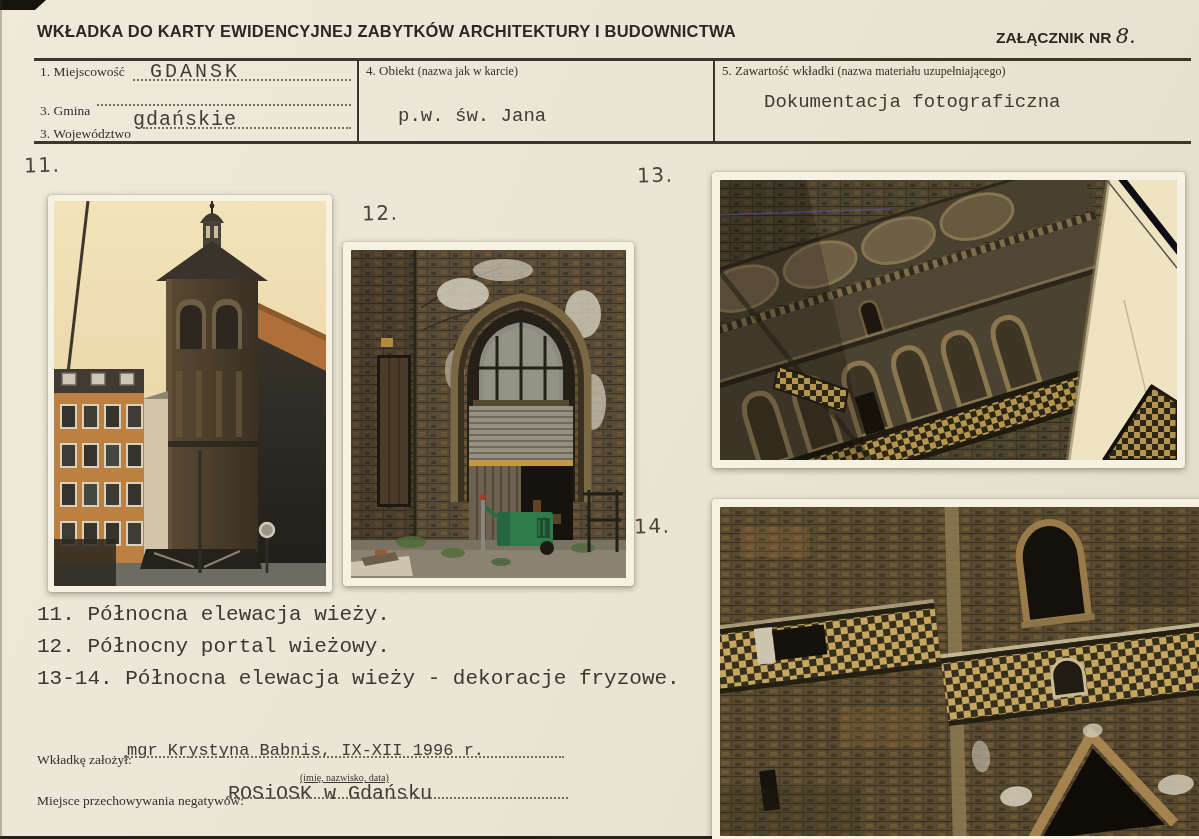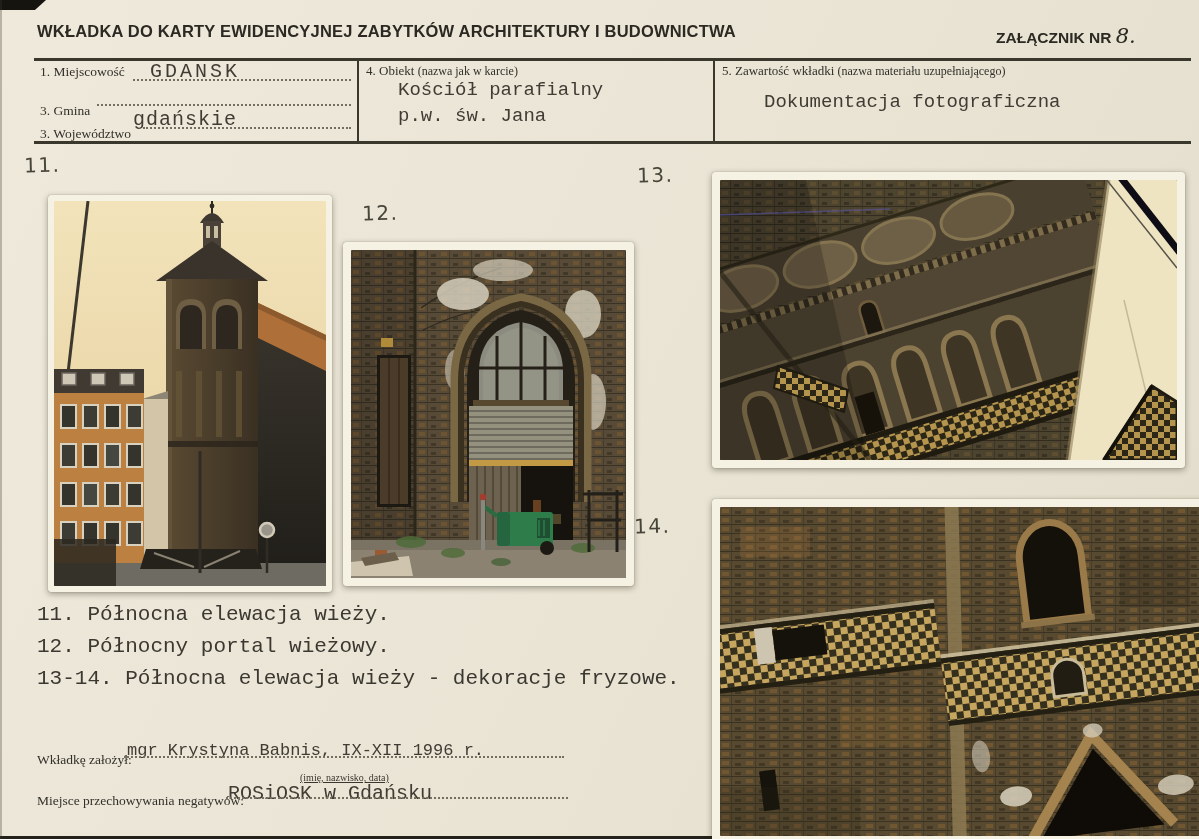--- a/index.html
+++ b/index.html
@@ -68,21 +68,20 @@
   <div class="type" style="left:150px;top:92px;font-size:18px"></div>
 
   <div class="frow-label" style="left:40px;top:126px">3. Województwo</div>
   <div class="dotline" style="left:143px;top:127px;width:208px"></div>
   <div class="type" style="left:133px;top:108px;font-size:20px;letter-spacing:1px">gdańskie</div>
 
   <div class="box-label" style="left:366px;top:63px">
     <span>4. Obiekt</span>
     <span class="hint">(nazwa jak w karcie)</span>
   </div>
-  <div class="type" style="left:398px;top:79px;font-size:19px">Kościół parafialny</div>
   <div class="type" style="left:398px;top:105px;font-size:19px">p.w. św. Jana</div>
 
   <div class="box-label" style="left:722px;top:63px">
     <span>5. Zawartość wkładki</span>
     <span class="hint">(nazwa materiału uzupełniającego)</span>
   </div>
   <div class="type" style="left:764px;top:91px;font-size:19px">Dokumentacja fotograficzna</div>
 
   <div class="pnum" style="left:24px;top:153px">11.</div>
   <div class="pnum" style="left:362px;top:201px">12.</div>

